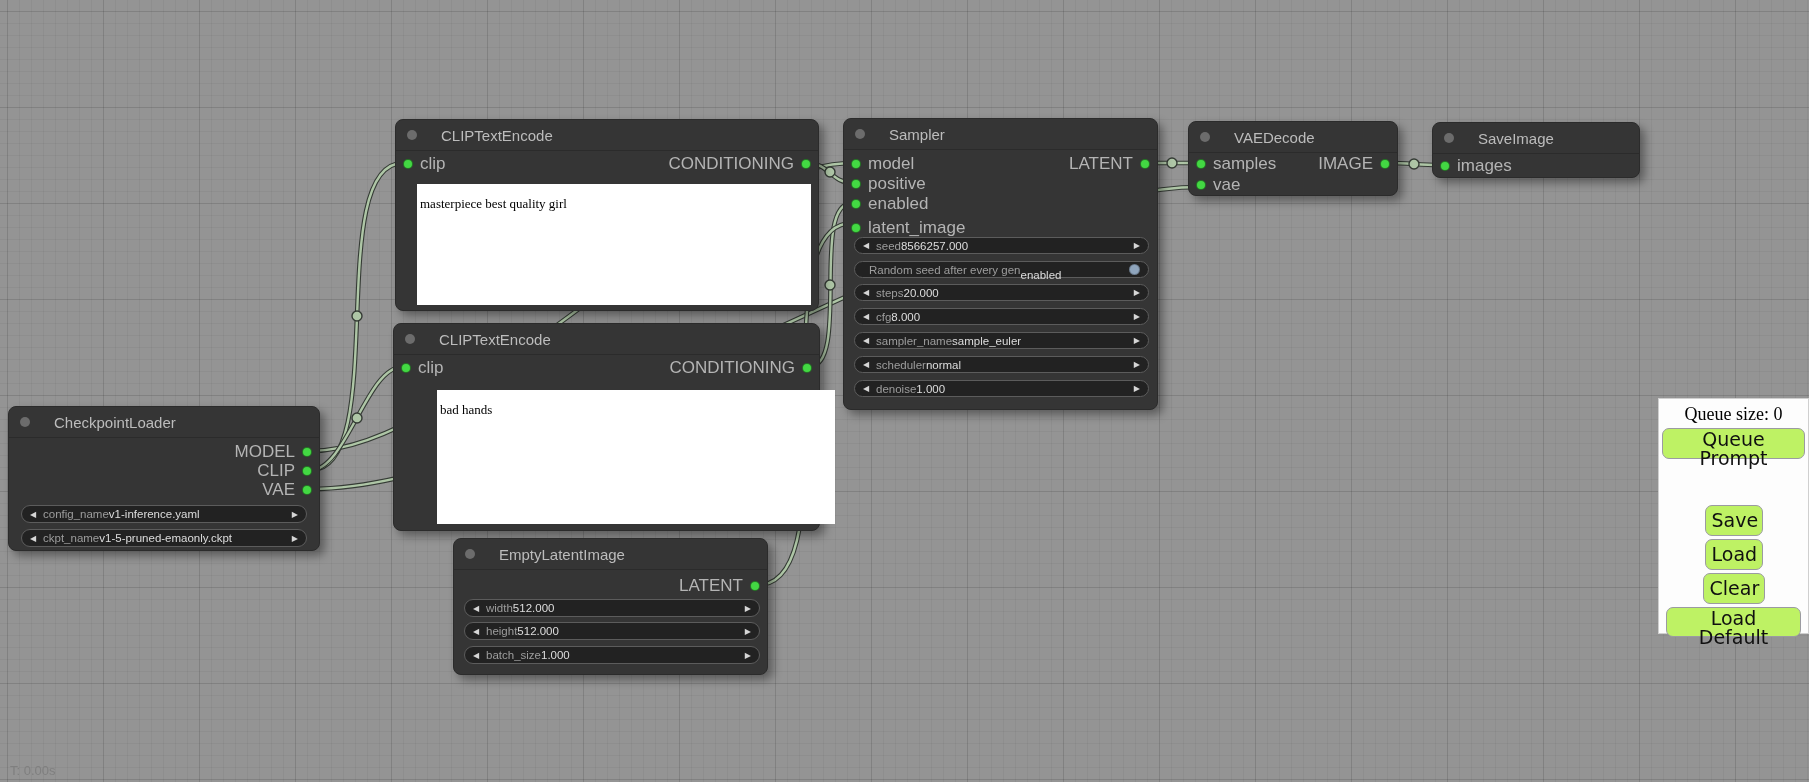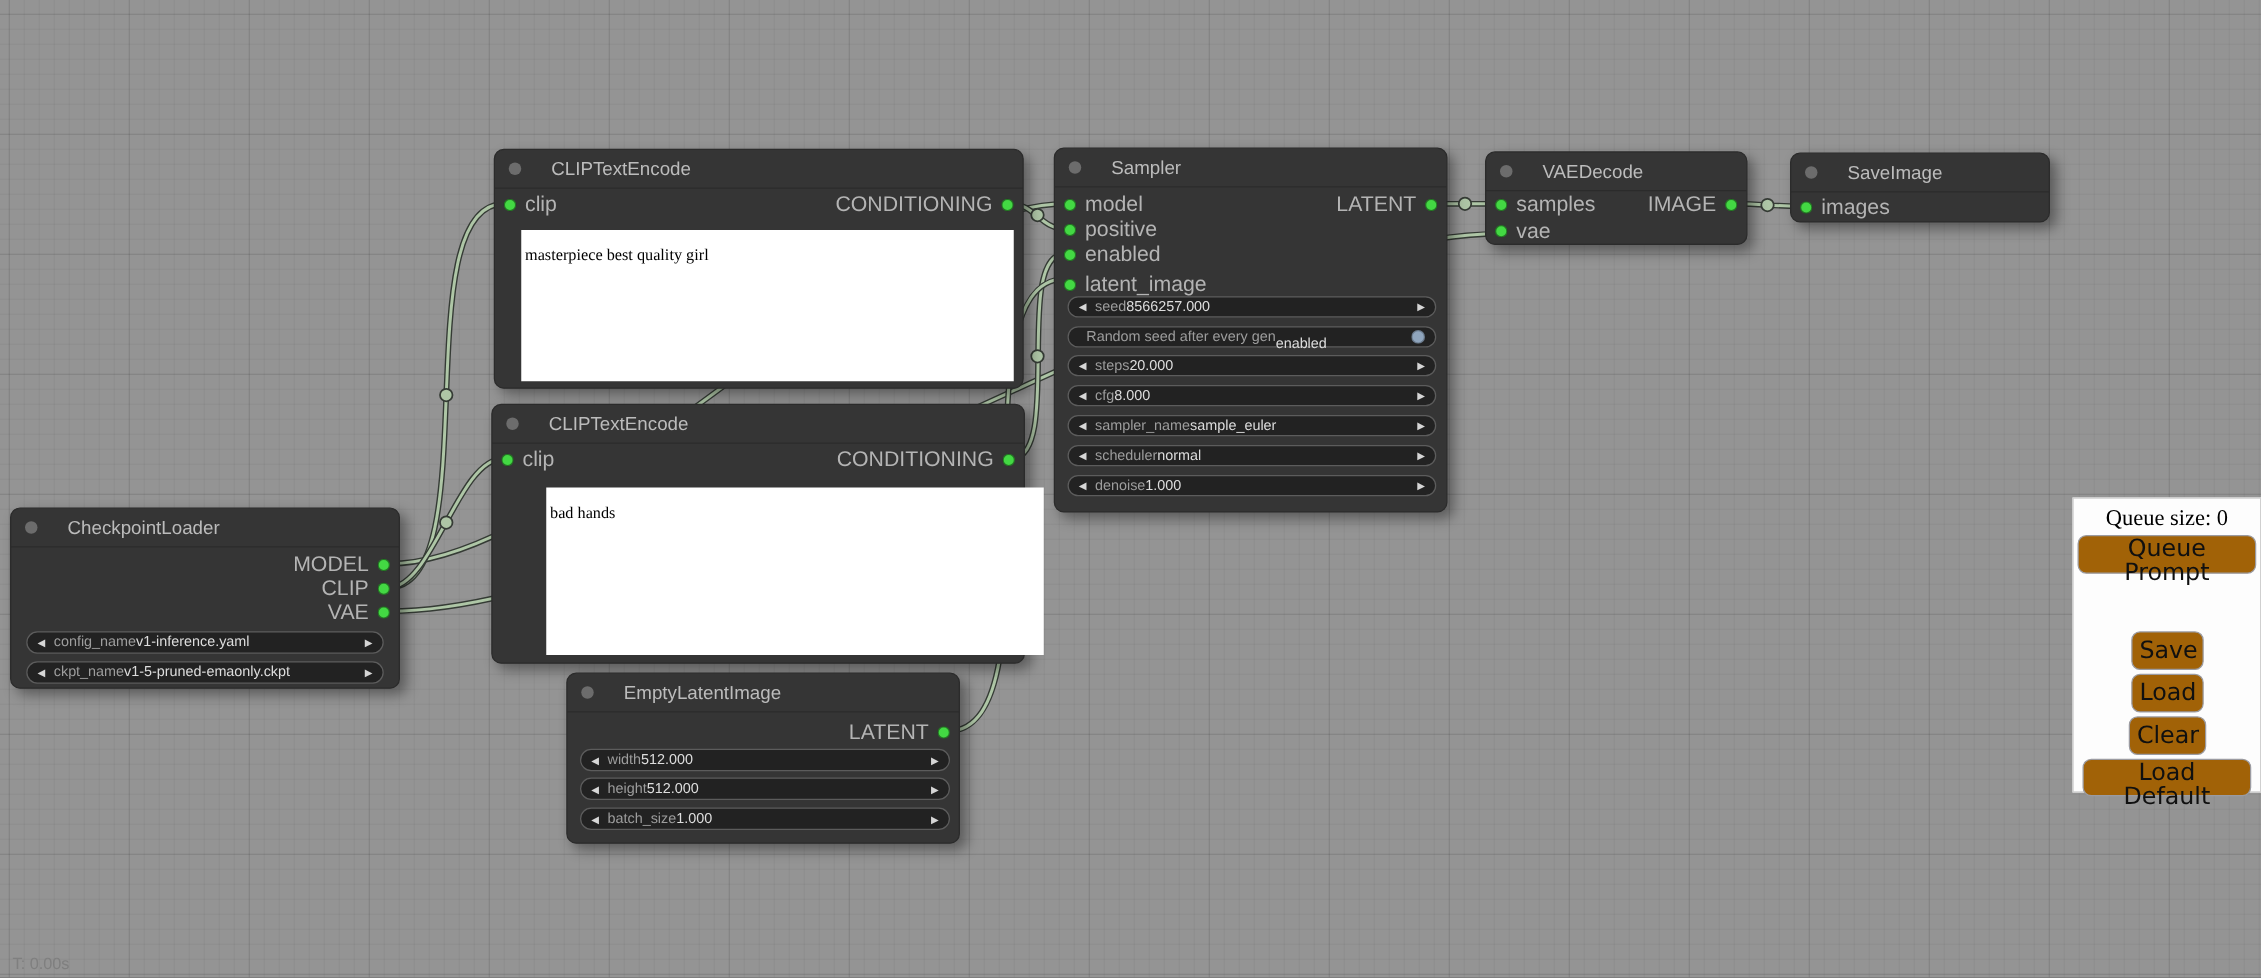--- a/index.html
+++ b/index.html
@@ -47,21 +47,21 @@
     border:1px solid rgba(0,0,0,0.25);box-sizing:border-box;flex:none;margin-left:4px;}
   .ta{position:absolute;background:#ffffff;border:none;outline:none;resize:none;
     color:#000;font-family:"Liberation Serif",serif;font-size:13px;
     padding:12px 3px;box-sizing:border-box;line-height:1.25;}
 
   .panel{position:absolute;left:1658px;top:398px;width:151px;height:236px;
     z-index:5;background:#fdfdfd;border:1px solid #cfcfcf;box-sizing:border-box;
     text-align:center;}
   .qsize{font-family:"Liberation Serif",serif;font-size:18px;color:#000;
     margin-top:5px;}
-  .btn{display:block;background:#a16207;border:1px solid #9b9ba1;
+  .btn{display:block;background:#bef264;border:1px solid #9b9ba1;
     border-radius:7px;color:#101010;font-family:"DejaVu Sans",sans-serif;
     cursor:pointer;line-height:1;}
   .btn-queue{width:143px;height:31px;margin:3px auto 0;font-size:19px;}
   .btn-sm{height:31px;margin:3px auto 0;font-size:19px;}
   .btn-save{width:58px;margin-top:46px;}
   .btn-load{width:58px;}
   .btn-clear{width:62px;}
   .btn-loaddef{width:135px;height:30px;margin:3px auto 0;font-size:19px;}
 
   .exectime{position:absolute;left:10px;top:763px;z-index:1;

